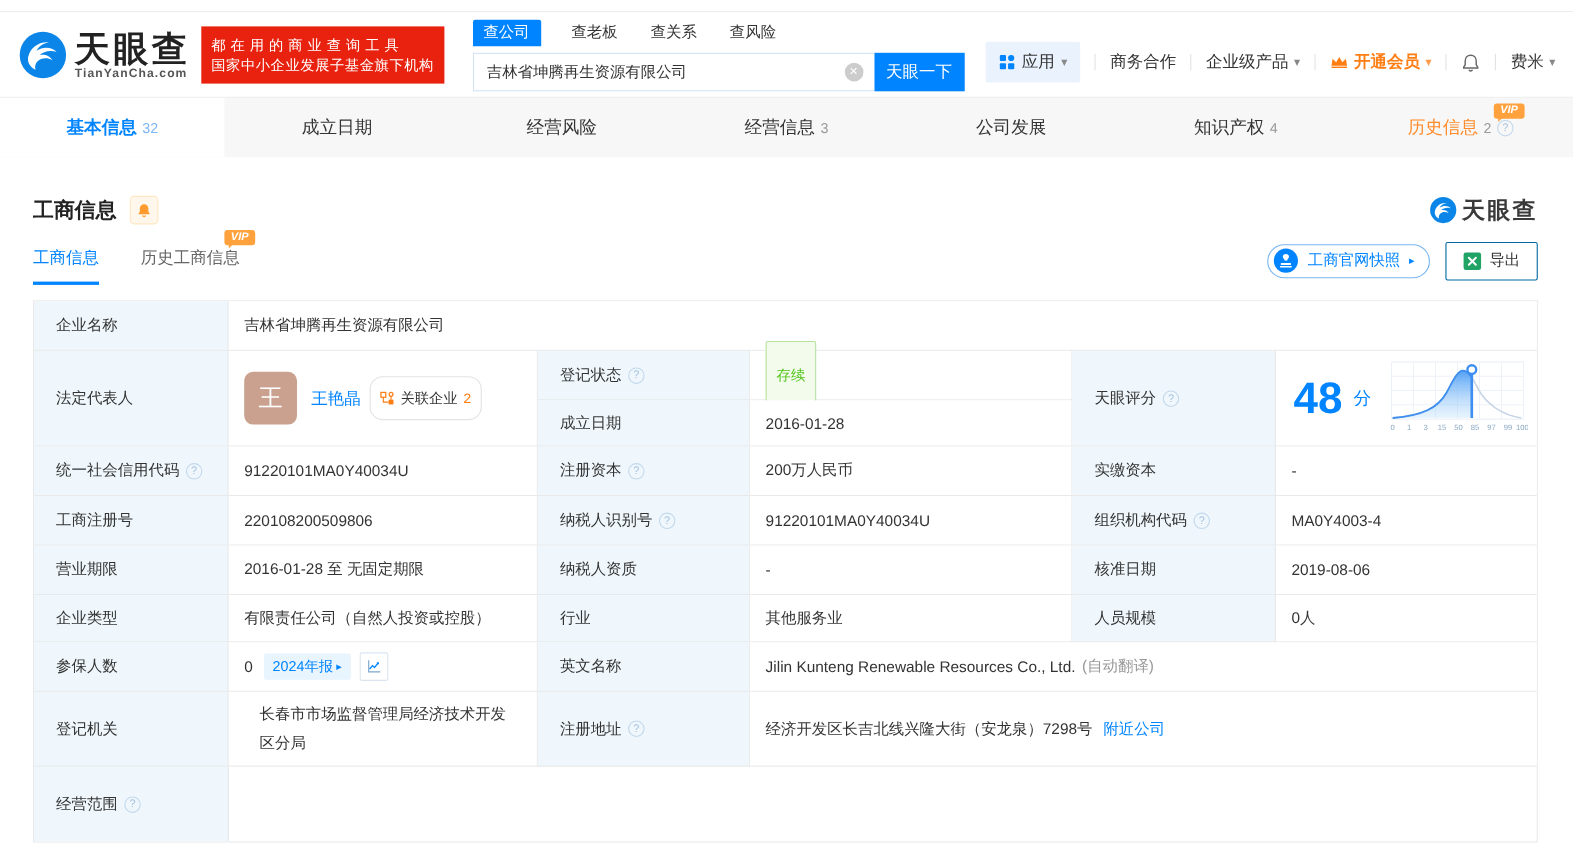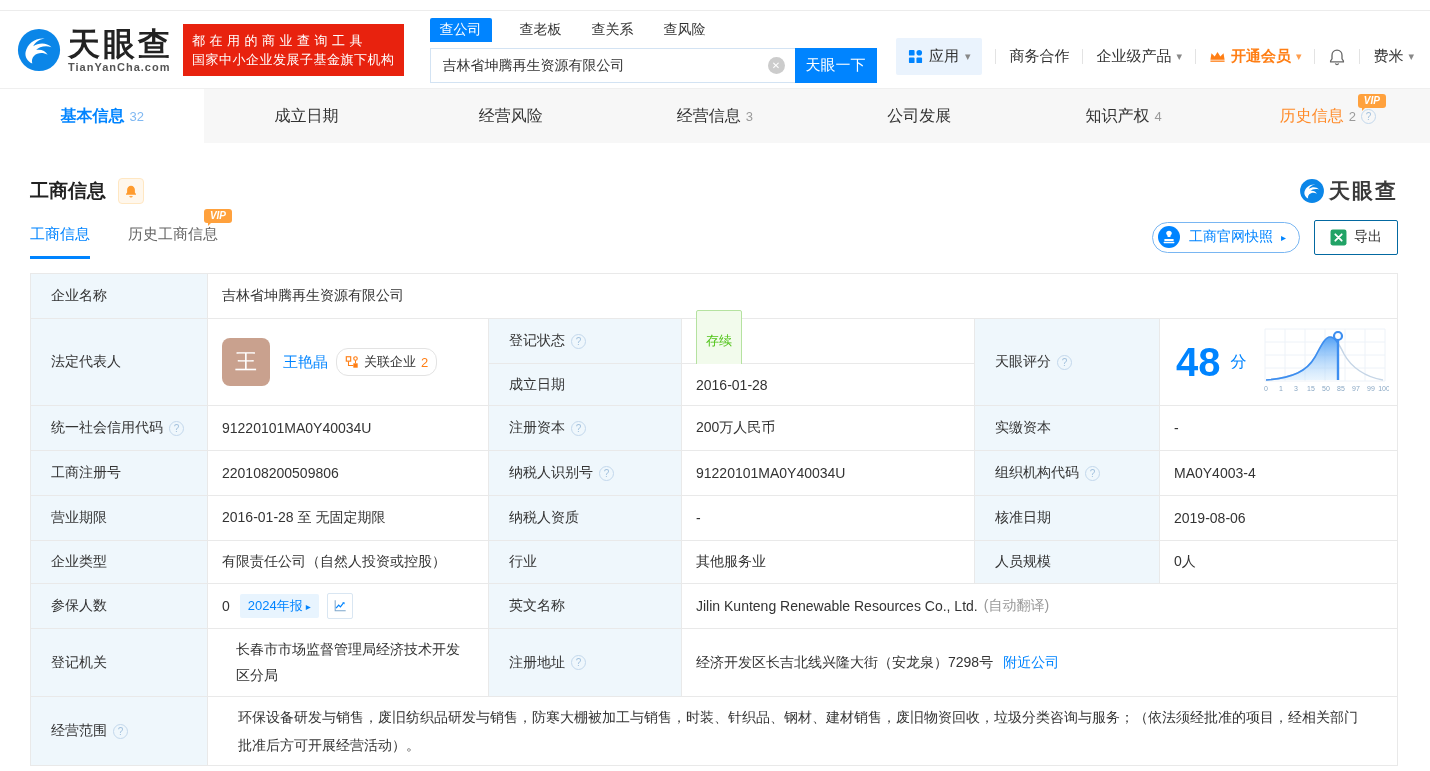--- a/index.html
+++ b/index.html
@@ -77,22 +77,22 @@
   .cell { border-right:1px solid #e9e9e9; border-bottom:1px solid #e9e9e9; display:flex;
     align-items:center; padding:0 14px; background:#fff; min-width:0; }
   .lbl { background:#eff7fc; padding-left:20px; gap:6px; }
   .noR { border-right:none; } .noB { border-bottom:none; }
   .help { width:15px; height:15px; flex:0 0 auto; border:1px solid #c3d8ec; color:#a3c1dd; border-radius:50%;
     font-size:10px; line-height:13px; text-align:center; cursor:pointer; }
   .blue-link { color:#0084ff; cursor:pointer; text-decoration:none; }
   .avatar { width:48px; height:48px; border-radius:8px; background:#c9a18e; color:#fff;
     font-size:22px; display:flex; align-items:center; justify-content:center; flex:0 0 auto; }
   .rep-name { margin-left:13px; font-size:15px; }
-  .rel-badge { margin-left:8px; border:1px solid #e3e3e3; border-radius:12px; height:28px;
-    display:flex; align-items:center; gap:5px; padding:0 8px; cursor:pointer; background:#fff; font-size:13px; }
+  .rel-badge { margin-left:8px; border:1px solid #e3e3e3; border-radius:12px; height:40px;
+    display:flex; align-items:center; gap:5px; padding:0 8px; cursor:pointer; background:#fff; font-size:13px;font-family:Liberation Mono, monospace; }
   .rel-cnt { color:#ff7e14; }
   .status-badge { background:#f2fbec; border:1px solid #b5e2a0; color:#52c41a; font-size:13px;
     padding:21px 9px; border-radius:2px; }
   .score-cell { gap:10px; padding-left:16px; }
   .score-num { font-size:40px; font-weight:bold; color:#0084ff; line-height:1; }
   .score-unit { font-size:16px; color:#0084ff; }
   .score-chart { margin-left:4px; }
   .report-badge { margin-left:10px; background:#e8f4fe; color:#0084ff; font-size:13px;
     padding:3px 8px; border-radius:2px; cursor:pointer; display:flex; align-items:center; gap:3px; }
   .trend-btn { margin-left:8px; width:26px; height:26px; border:1px solid #d9e6f2; border-radius:2px;
@@ -451,16 +451,13 @@
   </div>
   <div class="cell noR" style="grid-area:9/4/10/7">
     <span>经济开发区长吉北线兴隆大街（安龙泉）7298号</span>
     <a class="blue-link addr-link">附近公司</a>
   </div>
 
   <div class="cell lbl noB" style="grid-area:10/1/11/2">
     <span>经营范围</span>
     <span class="help">?</span>
   </div>
-  <div class="cell noR noB" style="grid-area:10/2/11/7">
-    <span class="scope-val">环保设备研发与销售，废旧纺织品研发与销售，防寒大棚被加工与销售，时装、针织品、钢材、建材销售，废旧物资回收，垃圾分类咨询与服务；（依法须经批准的项目，经相关部门批准后方可开展经营活动）。</span>
-  </div>
 </div>
 
 </body></html>

